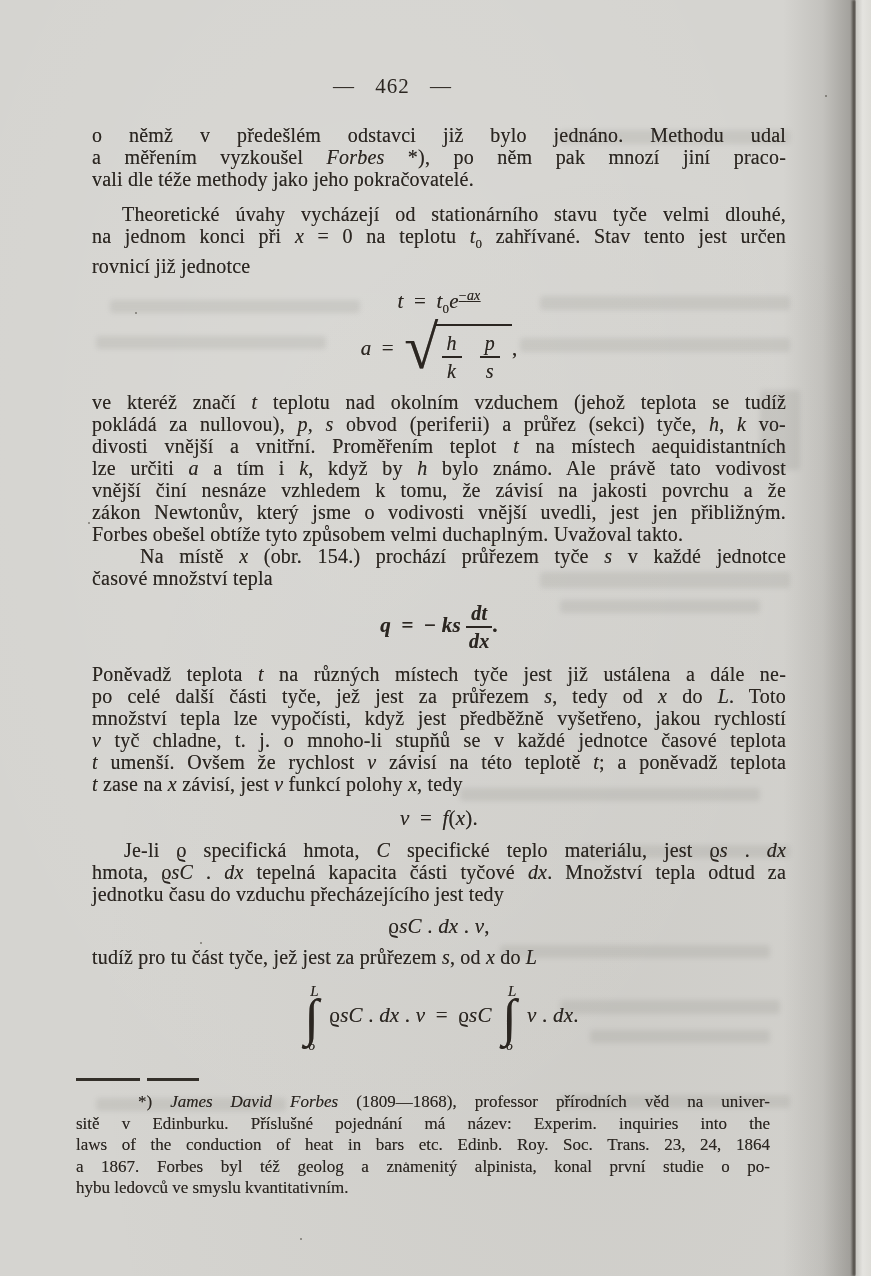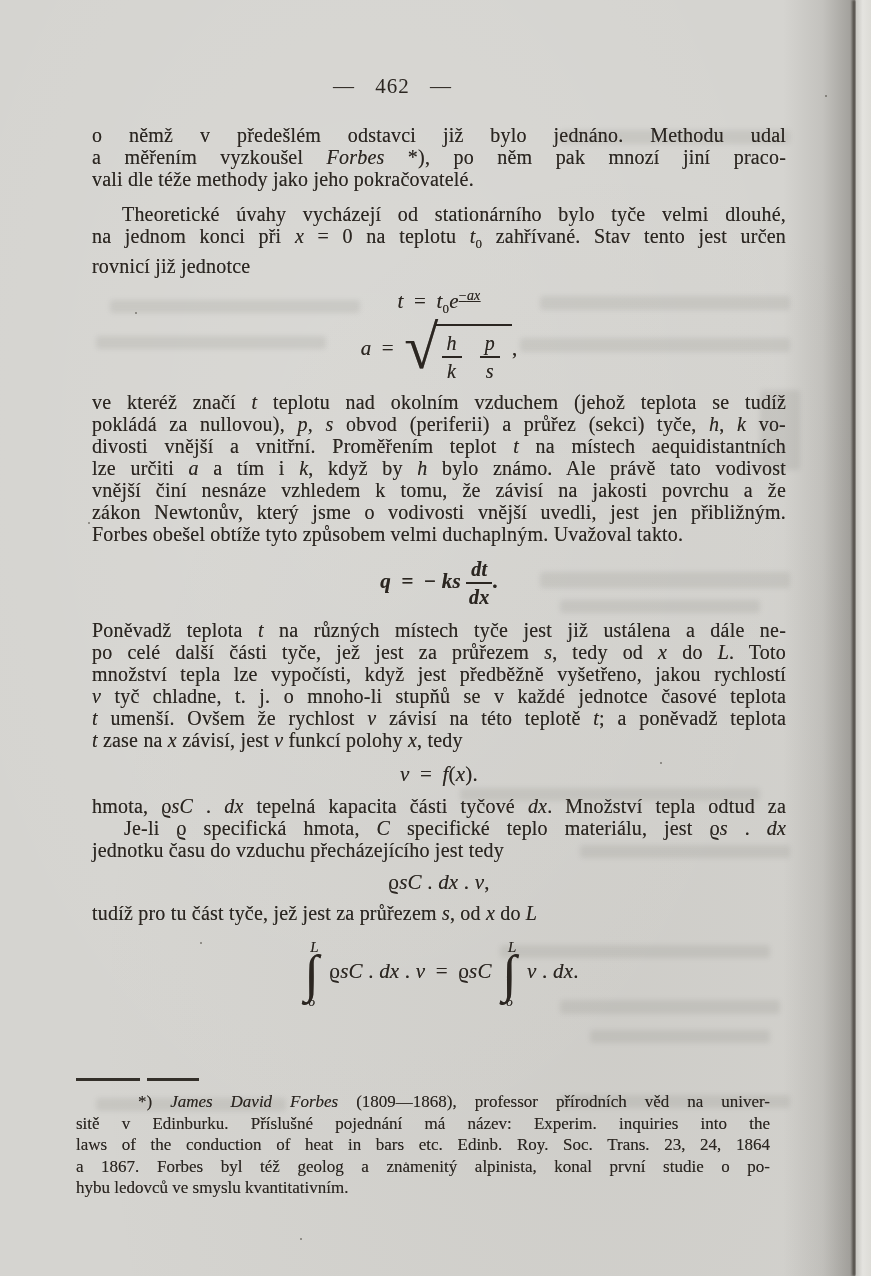--- a/index.html
+++ b/index.html
@@ -99,21 +99,21 @@
 
   <div class="pagenum">— 462 —</div>
 
   <div class="column">
       <div class="para">
         <div class="tline">o němž v předešlém odstavci již bylo jednáno. Methodu udal</div>
         <div class="tline">a měřením vyzkoušel <i>Forbes</i> *), po něm pak mnozí jiní praco-</div>
         <div class="tline last">vali dle téže methody jako jeho pokračovatelé.</div>
       </div>
       <div class="para gap-top">
-        <div class="tline" style="text-indent: 30px;">Theoretické úvahy vycházejí od stationárního bylo tyče velmi dlouhé,</div>
+        <div class="tline" style="text-indent: 30px;">Theoretické úvahy vycházejí od stationárního stavu tyče velmi dlouhé,</div>
         <div class="tline">na jednom konci při <i>x</i> = 0 na teplotu <i>t</i><sub>0</sub> zahřívané. Stav tento jest určen</div>
         <div class="tline last">rovnicí již jednotce</div>
       </div>
       <div class="equation eq-t"><i>t</i> <span class="rel">=</span> <i>t</i><sub>0</sub><i>e</i><sup>−<i>ax</i></sup></div>
       <div class="equation eq-a"><i>a</i> <span class="rel">=</span> <span class="sqrt">
           <span class="rsign">√</span>
           <span class="rbody">
             <span class="frac">
               <span class="fn">h</span>
               <span class="fd">k</span>
@@ -126,36 +126,40 @@
         </span>,</div>
       <div class="para">
         <div class="tline">ve kteréž značí <i>t</i> teplotu nad okolním vzduchem (jehož teplota se tudíž</div>
         <div class="tline">pokládá za nullovou), <i>p</i>, <i>s</i> obvod (periferii) a průřez (sekci) tyče, <i>h</i>, <i>k</i> vo-</div>
         <div class="tline">divosti vnější a vnitřní. Proměřením teplot <i>t</i> na místech aequidistantních</div>
         <div class="tline">lze určiti <i>a</i> a tím i <i>k</i>, když by <i>h</i> bylo známo. Ale právě tato vodivost</div>
         <div class="tline">vnější činí nesnáze vzhledem k tomu, že závisí na jakosti povrchu a že</div>
         <div class="tline">zákon Newtonův, který jsme o vodivosti vnější uvedli, jest jen přibližným.</div>
         <div class="tline last">Forbes obešel obtíže tyto způsobem velmi duchaplným. Uvažoval takto.</div>
       </div>
+      <div class="para">
+        <div class="tline" style="text-indent: 48px;">Na místě <i>x</i> (obr. 154.) prochází průřezem tyče <i>s</i> v každé jednotce</div>
+        <div class="tline last">časové množství tepla</div>
+      </div>
       <div class="equation eq-q"><i>q</i> <span class="rel">=</span> − <i>ks</i> <span class="frac">
           <span class="fn">dt</span>
           <span class="fd">dx</span>
         </span>.</div>
       <div class="para">
         <div class="tline">Poněvadž teplota <i>t</i> na různých místech tyče jest již ustálena a dále ne-</div>
         <div class="tline">po celé další části tyče, jež jest za průřezem <i>s</i>, tedy od <i>x</i> do <i>L</i>. Toto</div>
         <div class="tline">množství tepla lze vypočísti, když jest předběžně vyšetřeno, jakou rychlostí</div>
         <div class="tline"><i>v</i> tyč chladne, t. j. o mnoho-li stupňů se v každé jednotce časové teplota</div>
         <div class="tline"><i>t</i> umenší. Ovšem že rychlost <i>v</i> závisí na této teplotě <i>t</i>; a poněvadž teplota</div>
         <div class="tline last"><i>t</i> zase na <i>x</i> závisí, jest <i>v</i> funkcí polohy <i>x</i>, tedy</div>
       </div>
       <div class="equation eq-v"><i>v</i> <span class="rel">=</span> <i>f</i>(<i>x</i>).</div>
       <div class="para">
+        <div class="tline" style="text-indent: 32px;">Je-li ϱ specifická hmota, <i>C</i> specifické teplo materiálu, jest ϱ<i>s</i> . <i>dx</i></div>
         <div class="tline">hmota, ϱ<i>sC</i> . <i>dx</i> tepelná kapacita části tyčové <i>dx</i>. Množství tepla odtud za</div>
-        <div class="tline" style="text-indent: 32px;">Je-li ϱ specifická hmota, <i>C</i> specifické teplo materiálu, jest ϱ<i>s</i> . <i>dx</i></div>
         <div class="tline last">jednotku času do vzduchu přecházejícího jest tedy</div>
       </div>
       <div class="equation eq-elem">ϱ<i>sC</i> . <i>dx</i> . <i>v</i>,</div>
       <div class="para">
         <div class="tline last">tudíž pro tu část tyče, jež jest za průřezem <i>s</i>, od <i>x</i> do <i>L</i></div>
       </div>
       <div class="equation eq-int"><span class="integral">
           <span class="isup">L</span>
           <span class="isign">∫</span>
           <span class="isub">o</span>

